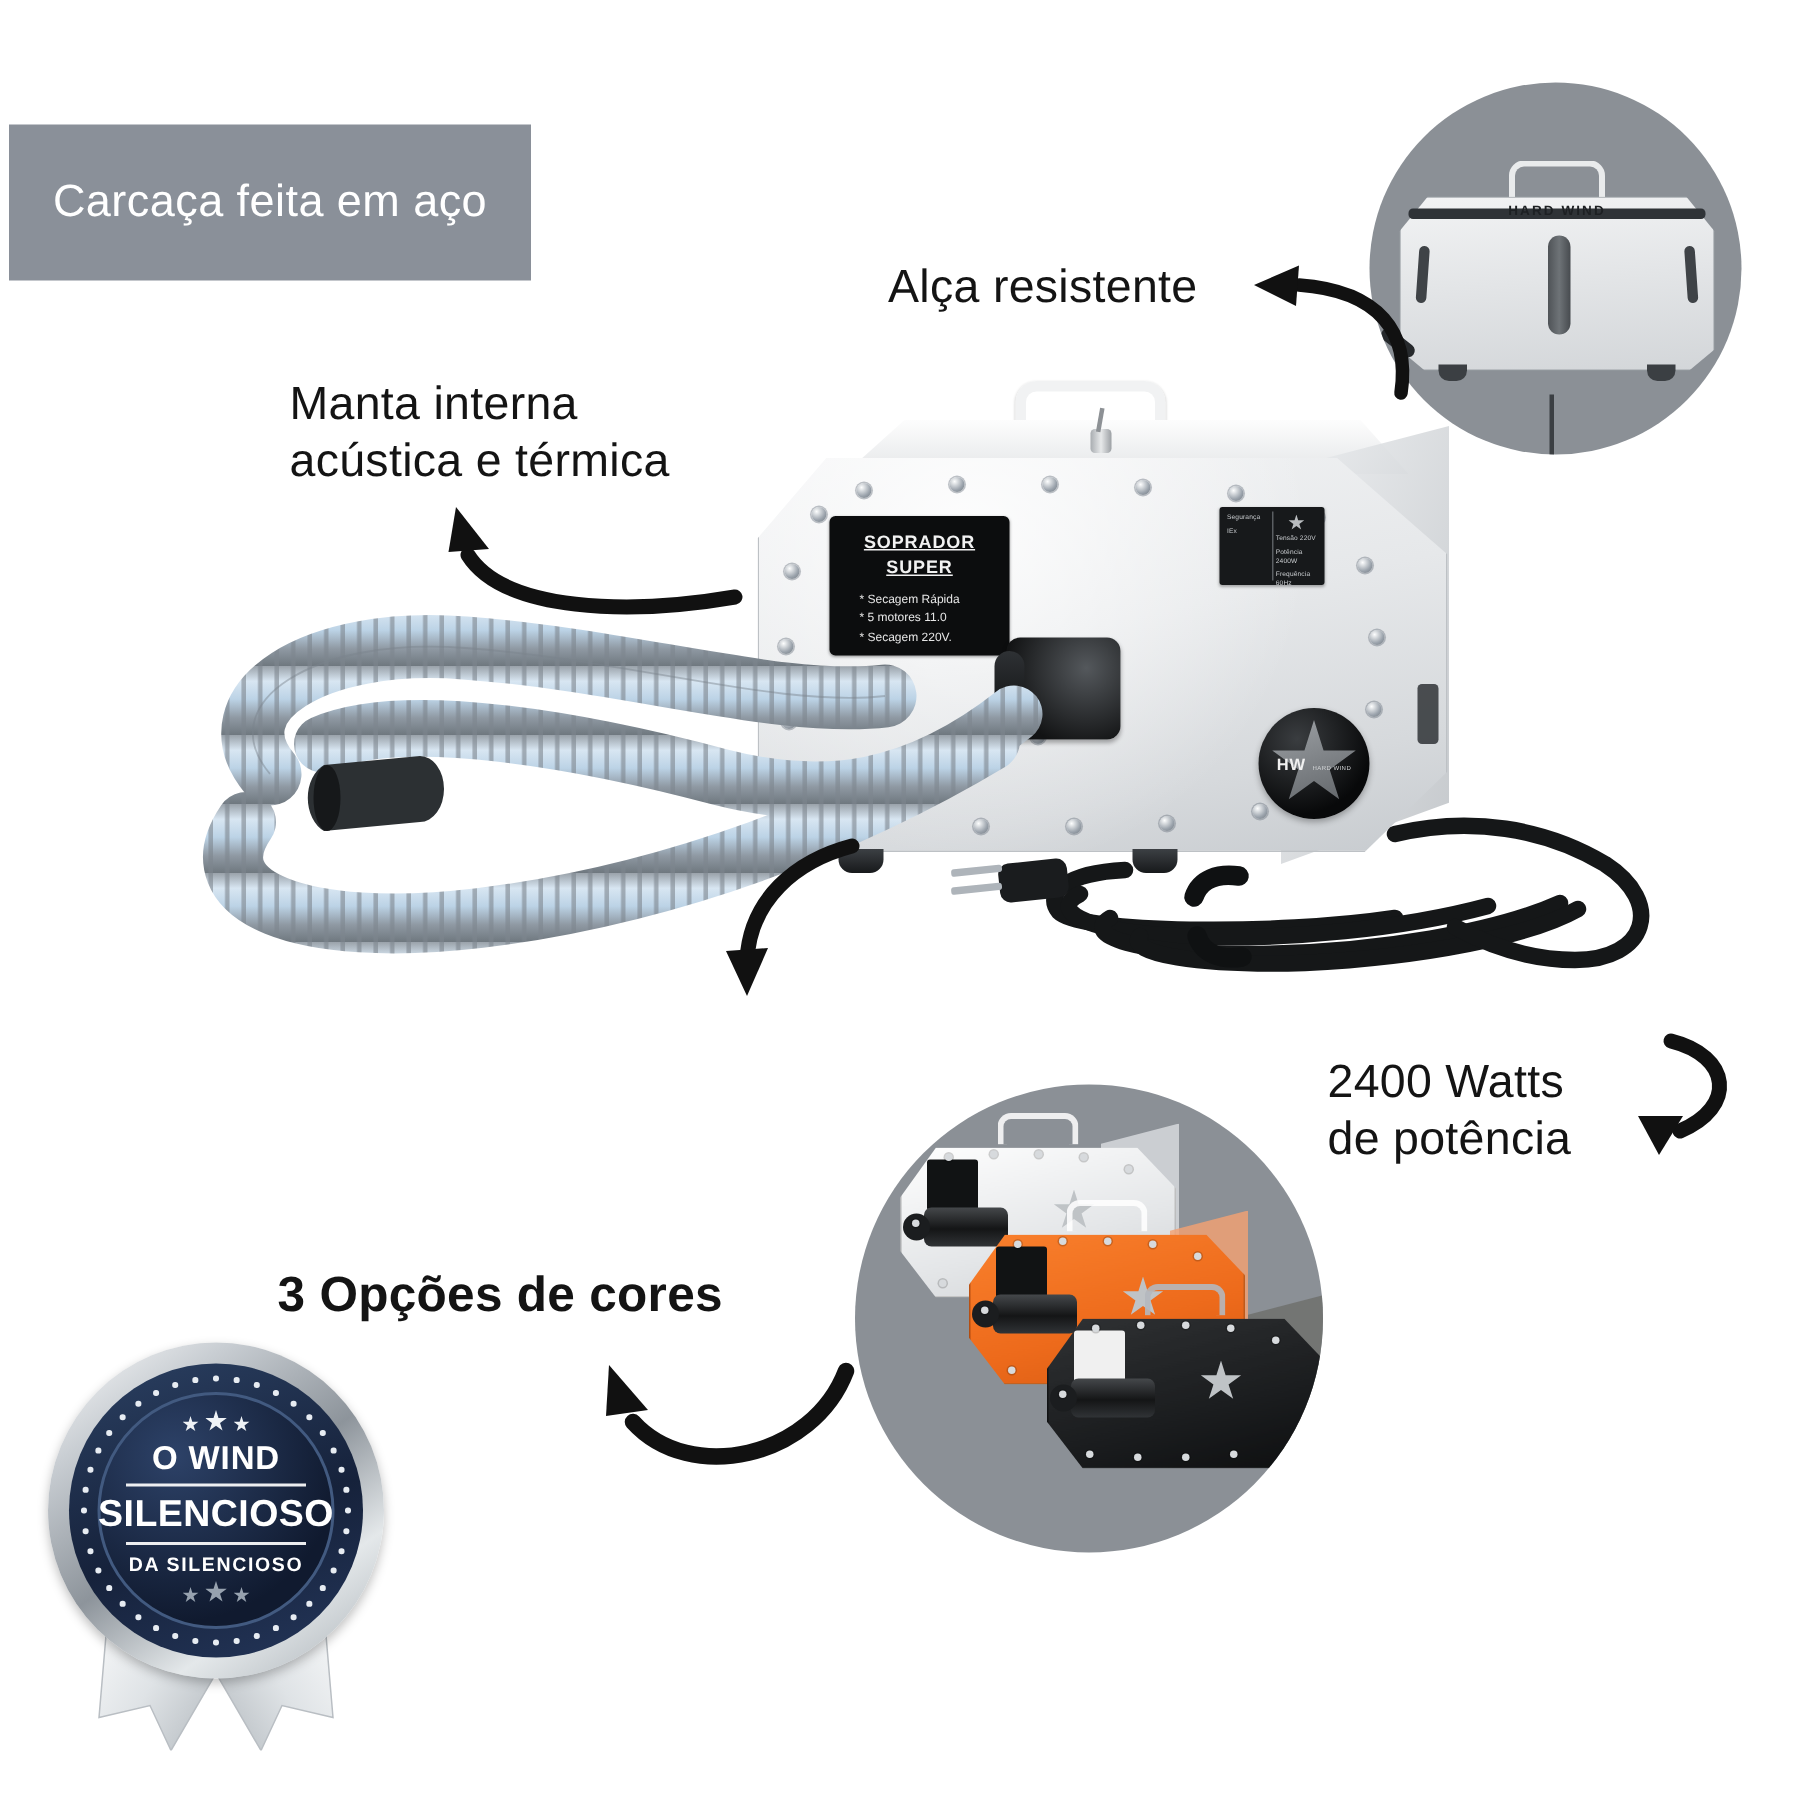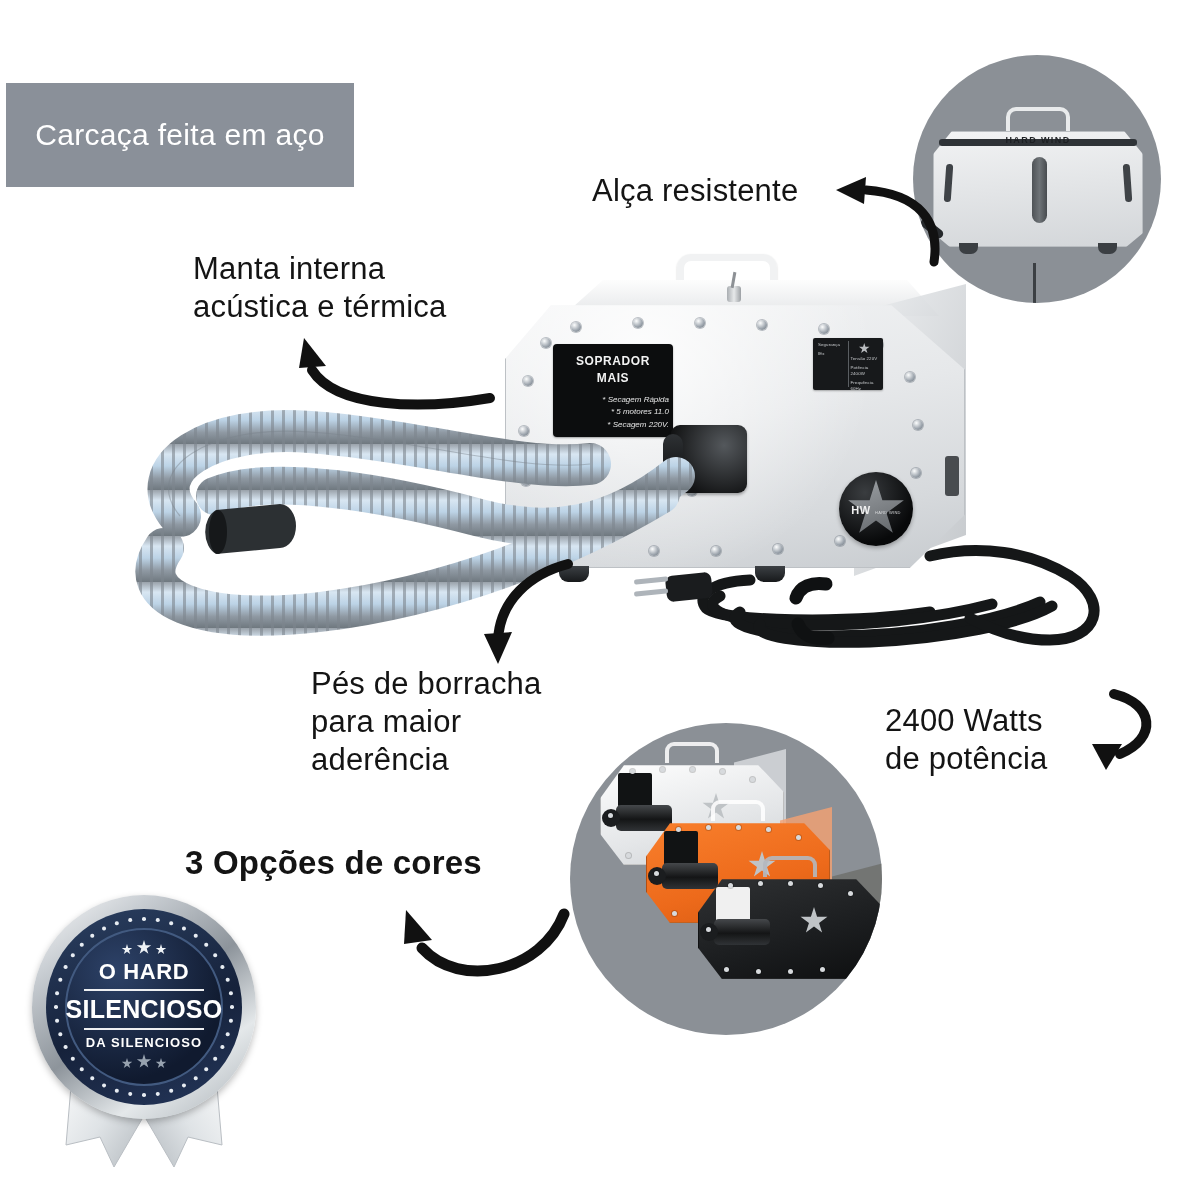--- a/index.html
+++ b/index.html
@@ -210,26 +210,26 @@
   }
   .label-main {
     position: absolute; left: 48px; top: 44px;
     width: 120px; height: 93px;
     background: #0c0d0e; border-radius: 4px;
     padding: 9px 4px 0; text-align: center;
     box-shadow: 0 1px 2px rgba(0,0,0,.35);
   }
   .label-main .t1 {
     color: #f2f2f2; font-size: 12px; font-weight: bold;
-    letter-spacing: .6px; line-height: 1.45;
+    letter-spacing: .6px; text-decoration: underline; line-height: 1.45;
   }
   .label-main ul { list-style: none; margin-top: 6px; }
   .label-main li {
     color: #e6e6e6; font-size: 8px; line-height: 1.55;
-    text-align: right; padding-left: 16px; font-style: italic;
+    text-align: left; padding-left: 16px;
   }
   .label-main li::before { content: '* '; }
   .label-cert {
     position: absolute; right: 82px; top: 38px;
     width: 70px; height: 52px;
     background: #17191b; border-radius: 2px;
     display: flex; padding: 3px;
     box-shadow: 0 1px 2px rgba(0,0,0,.3);
   }
   .label-cert .cl, .label-cert .cr { flex: 1; }
@@ -393,21 +393,21 @@
       <i style="left:16px;top:176px"></i>
         <i style="left:14px;top:126px"></i>
       <i style="left:18px;top:76px"></i>
         <i style="left:36px;top:38px"></i>
       <i style="left:150px;top:118px"></i>
         <i style="left:182px;top:186px"></i>
     </div>
 
     <div class="label-main">
       <div class="t1">SOPRADOR</div>
-      <div class="t1">MAIS</div>
+      <div class="t1">SUPER</div>
       <ul>
         <li>Secagem Rápida</li>
         <li>5 motores 11.0</li>
         <li>Secagem 220V.</li>
       </ul>
     </div>
 
     <div class="label-cert">
       <div class="cl">
         <div class="cert-t">Segurança</div>
@@ -562,23 +562,20 @@
         <i style="left:122px;top:92px"></i>
           <i style="left:8px;top:52px"></i>
       </div>
     </div>
 
   </div>
 
   <div class="callout" id="c-manta">Manta interna
 acústica e térmica</div>
   <div class="callout" id="c-alca">Alça resistente</div>
-  <div class="callout" id="c-pes">Pés de borracha
-para maior
-aderência</div>
   <div class="callout" id="c-watts">2400 Watts
 de potência</div>
   <div class="callout bold" id="c-cores">3 Opções de cores</div>
 
   <div class="arrow" style="left:822px;top:176px;width:120px;height:92px">
     <svg width="120" height="92" viewBox="0 0 120 92">
       <path d="M112,86 C118,46 98,18 44,14" fill="none" stroke="#111" stroke-width="9" stroke-linecap="round"></path>
       <path d="M14,14 L44,1 L42,28 Z" fill="#111"></path>
     </svg>
   </div>
@@ -674,21 +671,21 @@
             <i style="transform: translate(78.41px, -39.95px);"></i>
             <i style="transform: translate(83.69px, -27.19px);"></i>
             <i style="transform: translate(86.92px, -13.77px);"></i>
           </div>
         <div class="seal-inner">
           <div class="seal-stars">
             <b class="s"></b>
               <b class="m"></b>
               <b class="s"></b>
           </div>
-          <div class="seal-l1">O HARD</div>
+          <div class="seal-l1">O WIND</div>
           <div class="seal-rule"></div>
           <div class="seal-l2">SILENCIOSO</div>
           <div class="seal-rule"></div>
           <div class="seal-l3">DA SILENCIOSO</div>
           <div class="seal-stars bot">
             <b class="s"></b>
               <b class="m"></b>
               <b class="s"></b>
           </div>
         </div>

